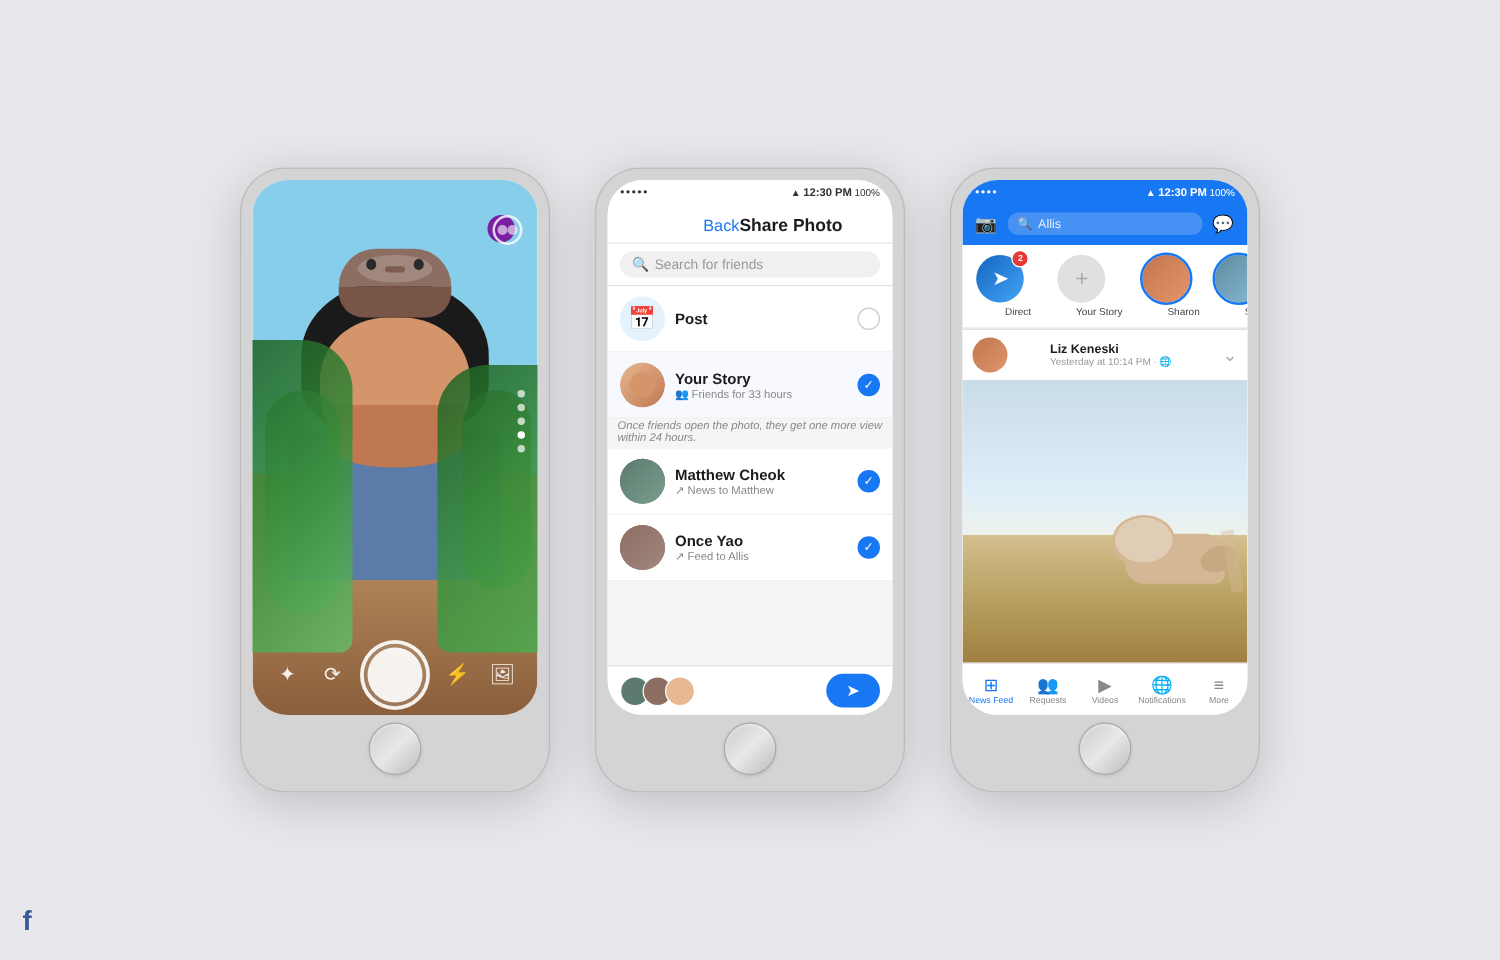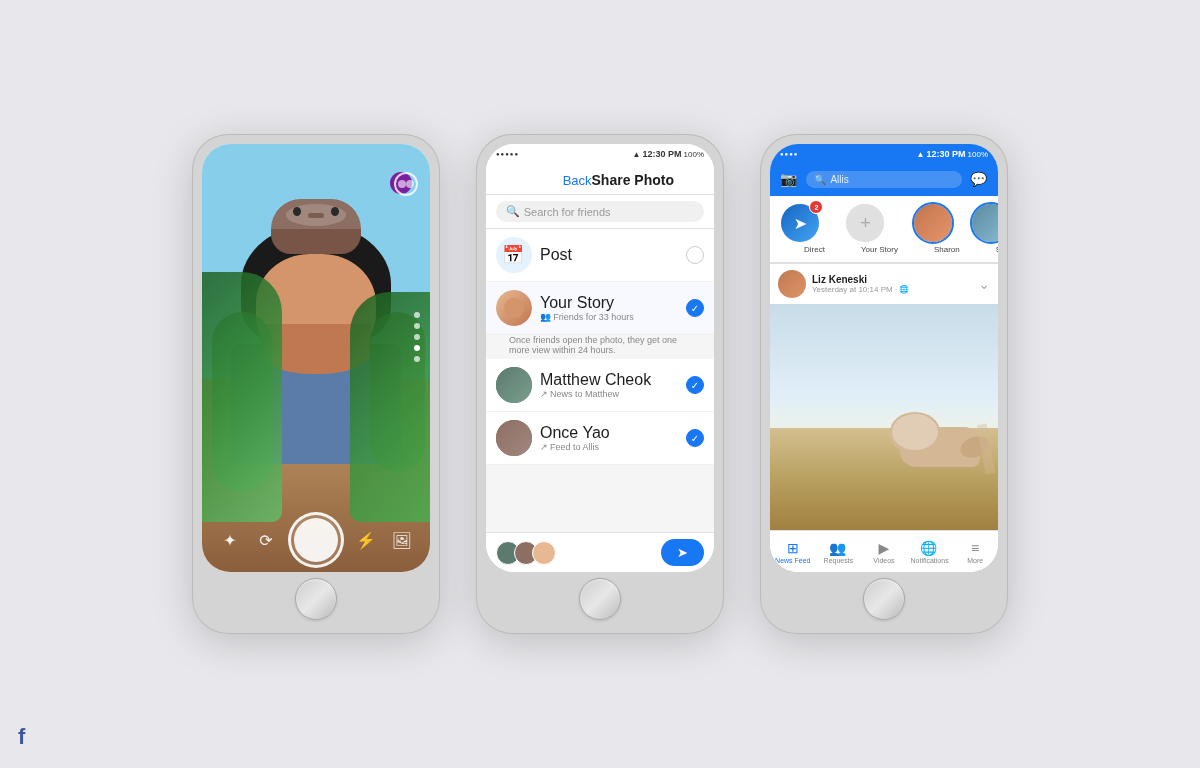--- a/index.html
+++ b/index.html
@@ -222,22 +222,22 @@
       display: flex;
       align-items: center;
       justify-content: center;
       font-size: 16px;
       flex-shrink: 0;
     }
     .share-item-text {
       flex: 1;
     }
     .share-item-name {
-      font-size: 16px;
-      font-weight: 400;
+      font-size: 12px;
+      font-weight: 700;
       color: #1c1c1e;
     }
     .share-item-sub {
       font-size: 9px;
       color: #888;
       display: flex;
       align-items: center;
       gap: 2px;
     }
     .share-check {
@@ -258,23 +258,24 @@
     }
     .section-label {
       padding: 6px 10px 2px;
       font-size: 9px;
       font-weight: 600;
       color: #888;
       letter-spacing: 0.5px;
       background: #f5f5f5;
     }
     .section-sub {
-      padding: 0 23px 4px;
+      padding: 0 8px 4px;
       font-size: 9px;
       color: #888;
+      font-style: italic;
     }
     .share-footer {
       background: #fff;
       padding: 6px 10px;
       display: flex;
       align-items: center;
       justify-content: space-between;
       border-top: 1px solid #e0e0e0;
       flex-shrink: 0;
     }
@@ -457,20 +458,21 @@
     .post-avatar {
       width: 28px;
       height: 28px;
       border-radius: 50%;
       background: #ccc;
       overflow: hidden;
       flex-shrink: 0;
     }
     .post-author {
       flex: 1;
+      margin-left: 28px;
     }
     .post-author-name {
       font-size: 10px;
       font-weight: 700;
       color: #1c1c1e;
     }
     .post-time {
       font-size: 8px;
       color: #999;
     }

